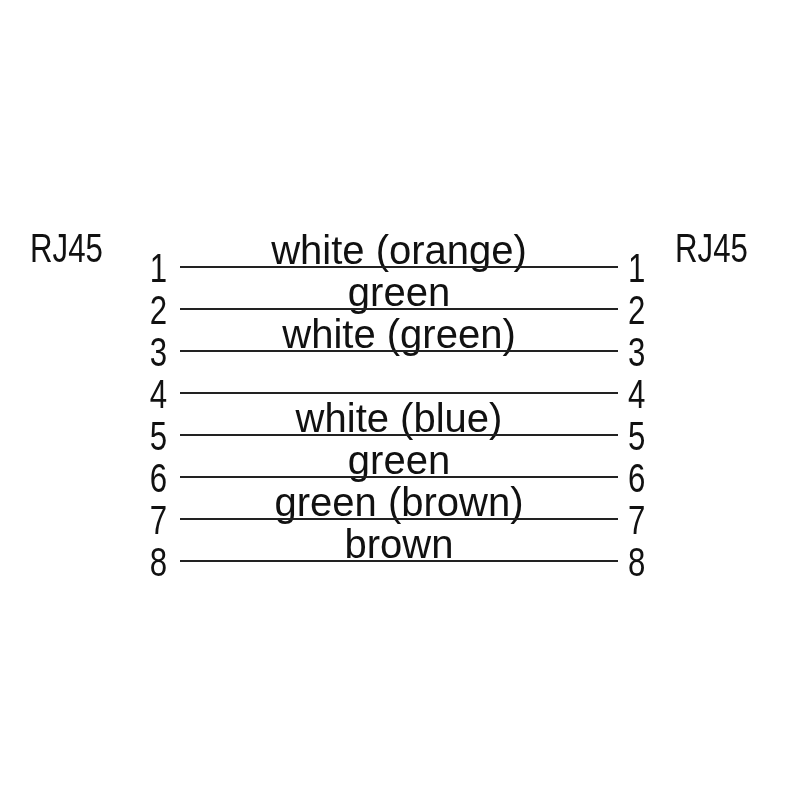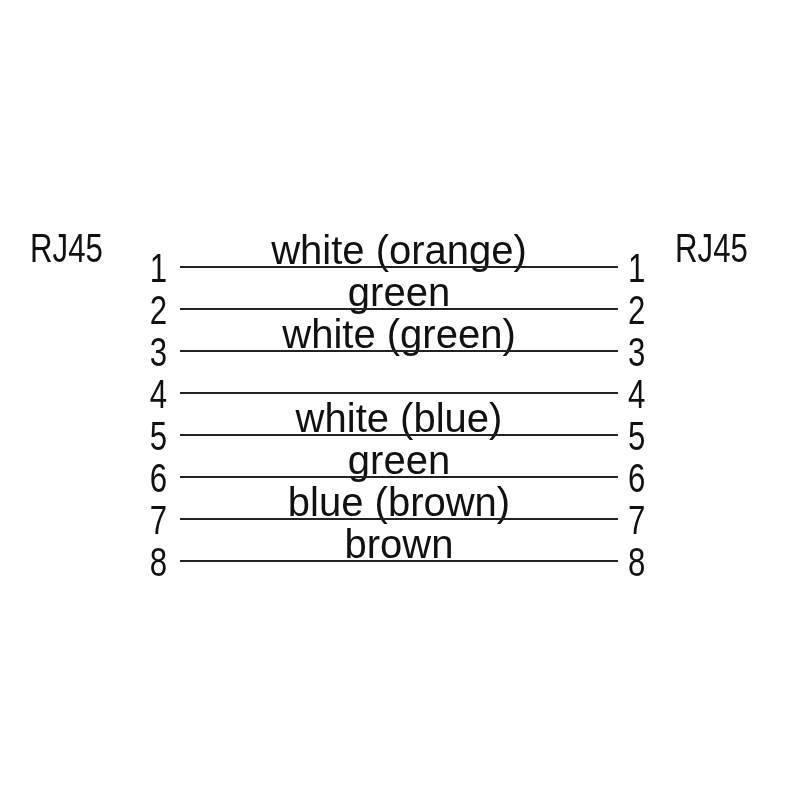--- a/index.html
+++ b/index.html
@@ -110,21 +110,21 @@
 
   <div class="row" style="top:440px">
     <span class="pin pin-left">6</span>
     <span class="wire-label">green</span>
     <div class="wire-line"></div>
     <span class="pin pin-right">6</span>
   </div>
 
   <div class="row" style="top:482px">
     <span class="pin pin-left">7</span>
-    <span class="wire-label">blue (brown)</span>
+    <span class="wire-label">green (brown)</span>
     <div class="wire-line"></div>
     <span class="pin pin-right">7</span>
   </div>
 
   <div class="row" style="top:524px">
     <span class="pin pin-left">8</span>
     <span class="wire-label">brown</span>
     <div class="wire-line"></div>
     <span class="pin pin-right">8</span>
   </div>

